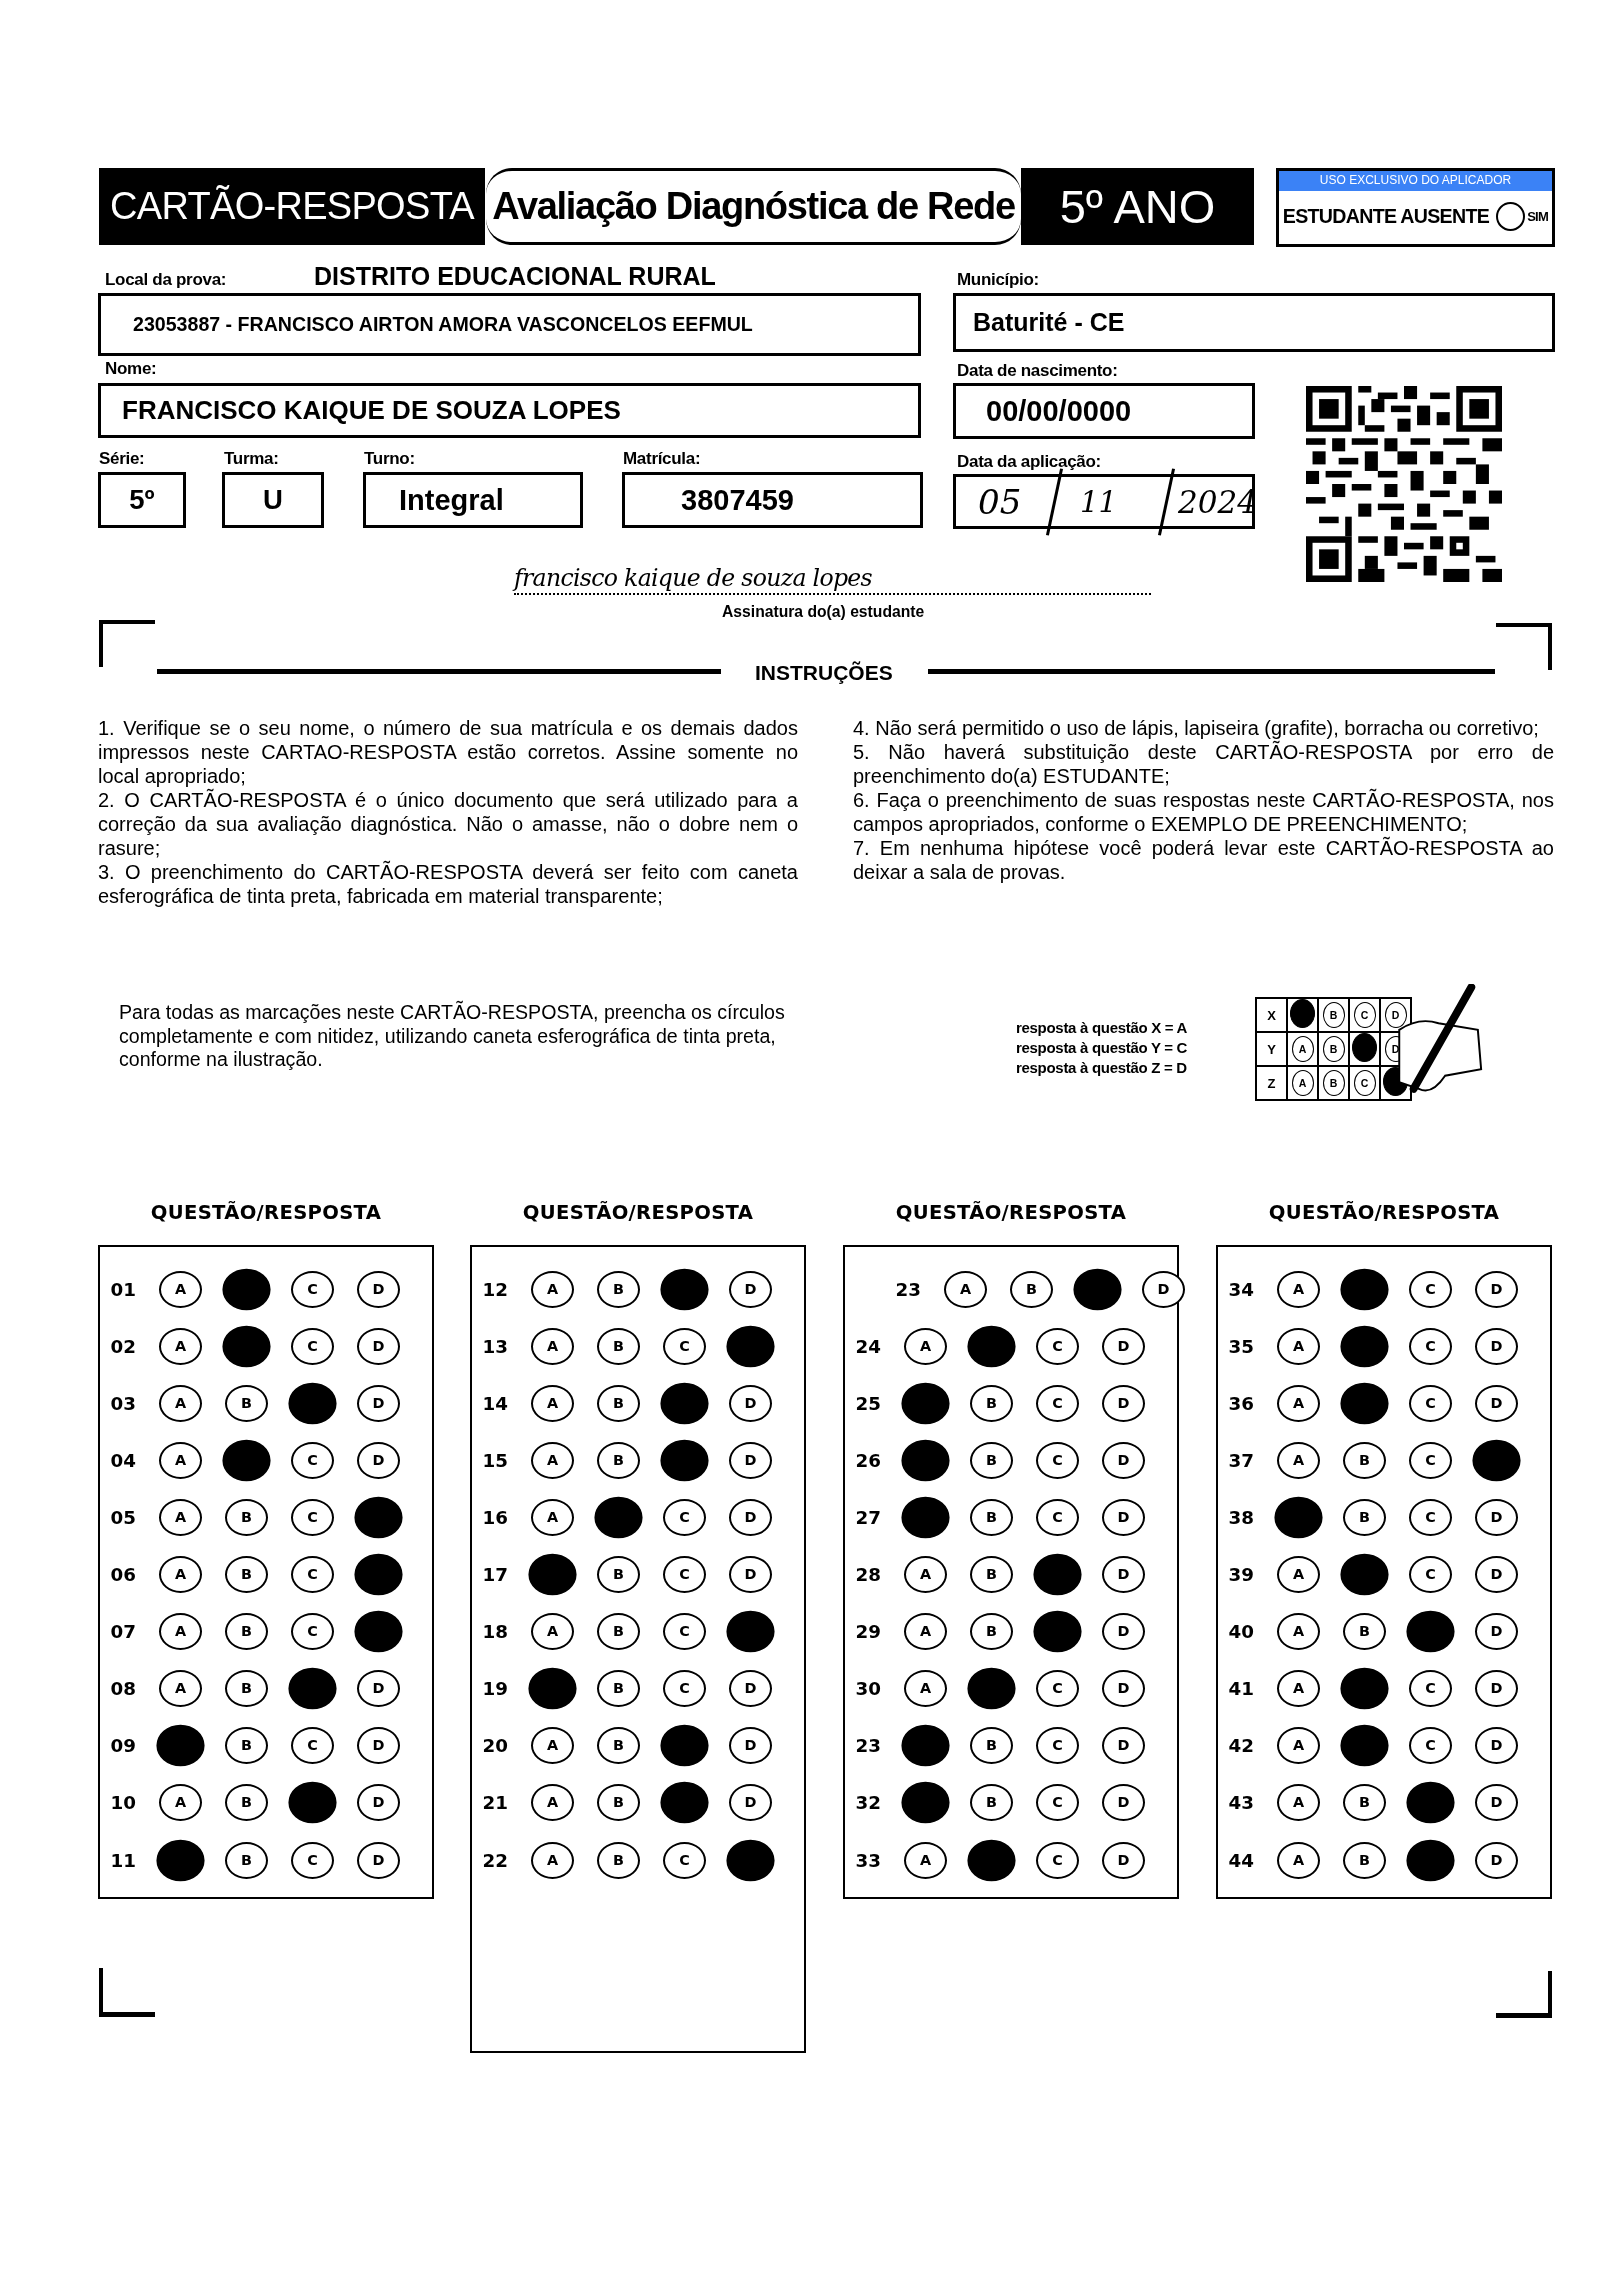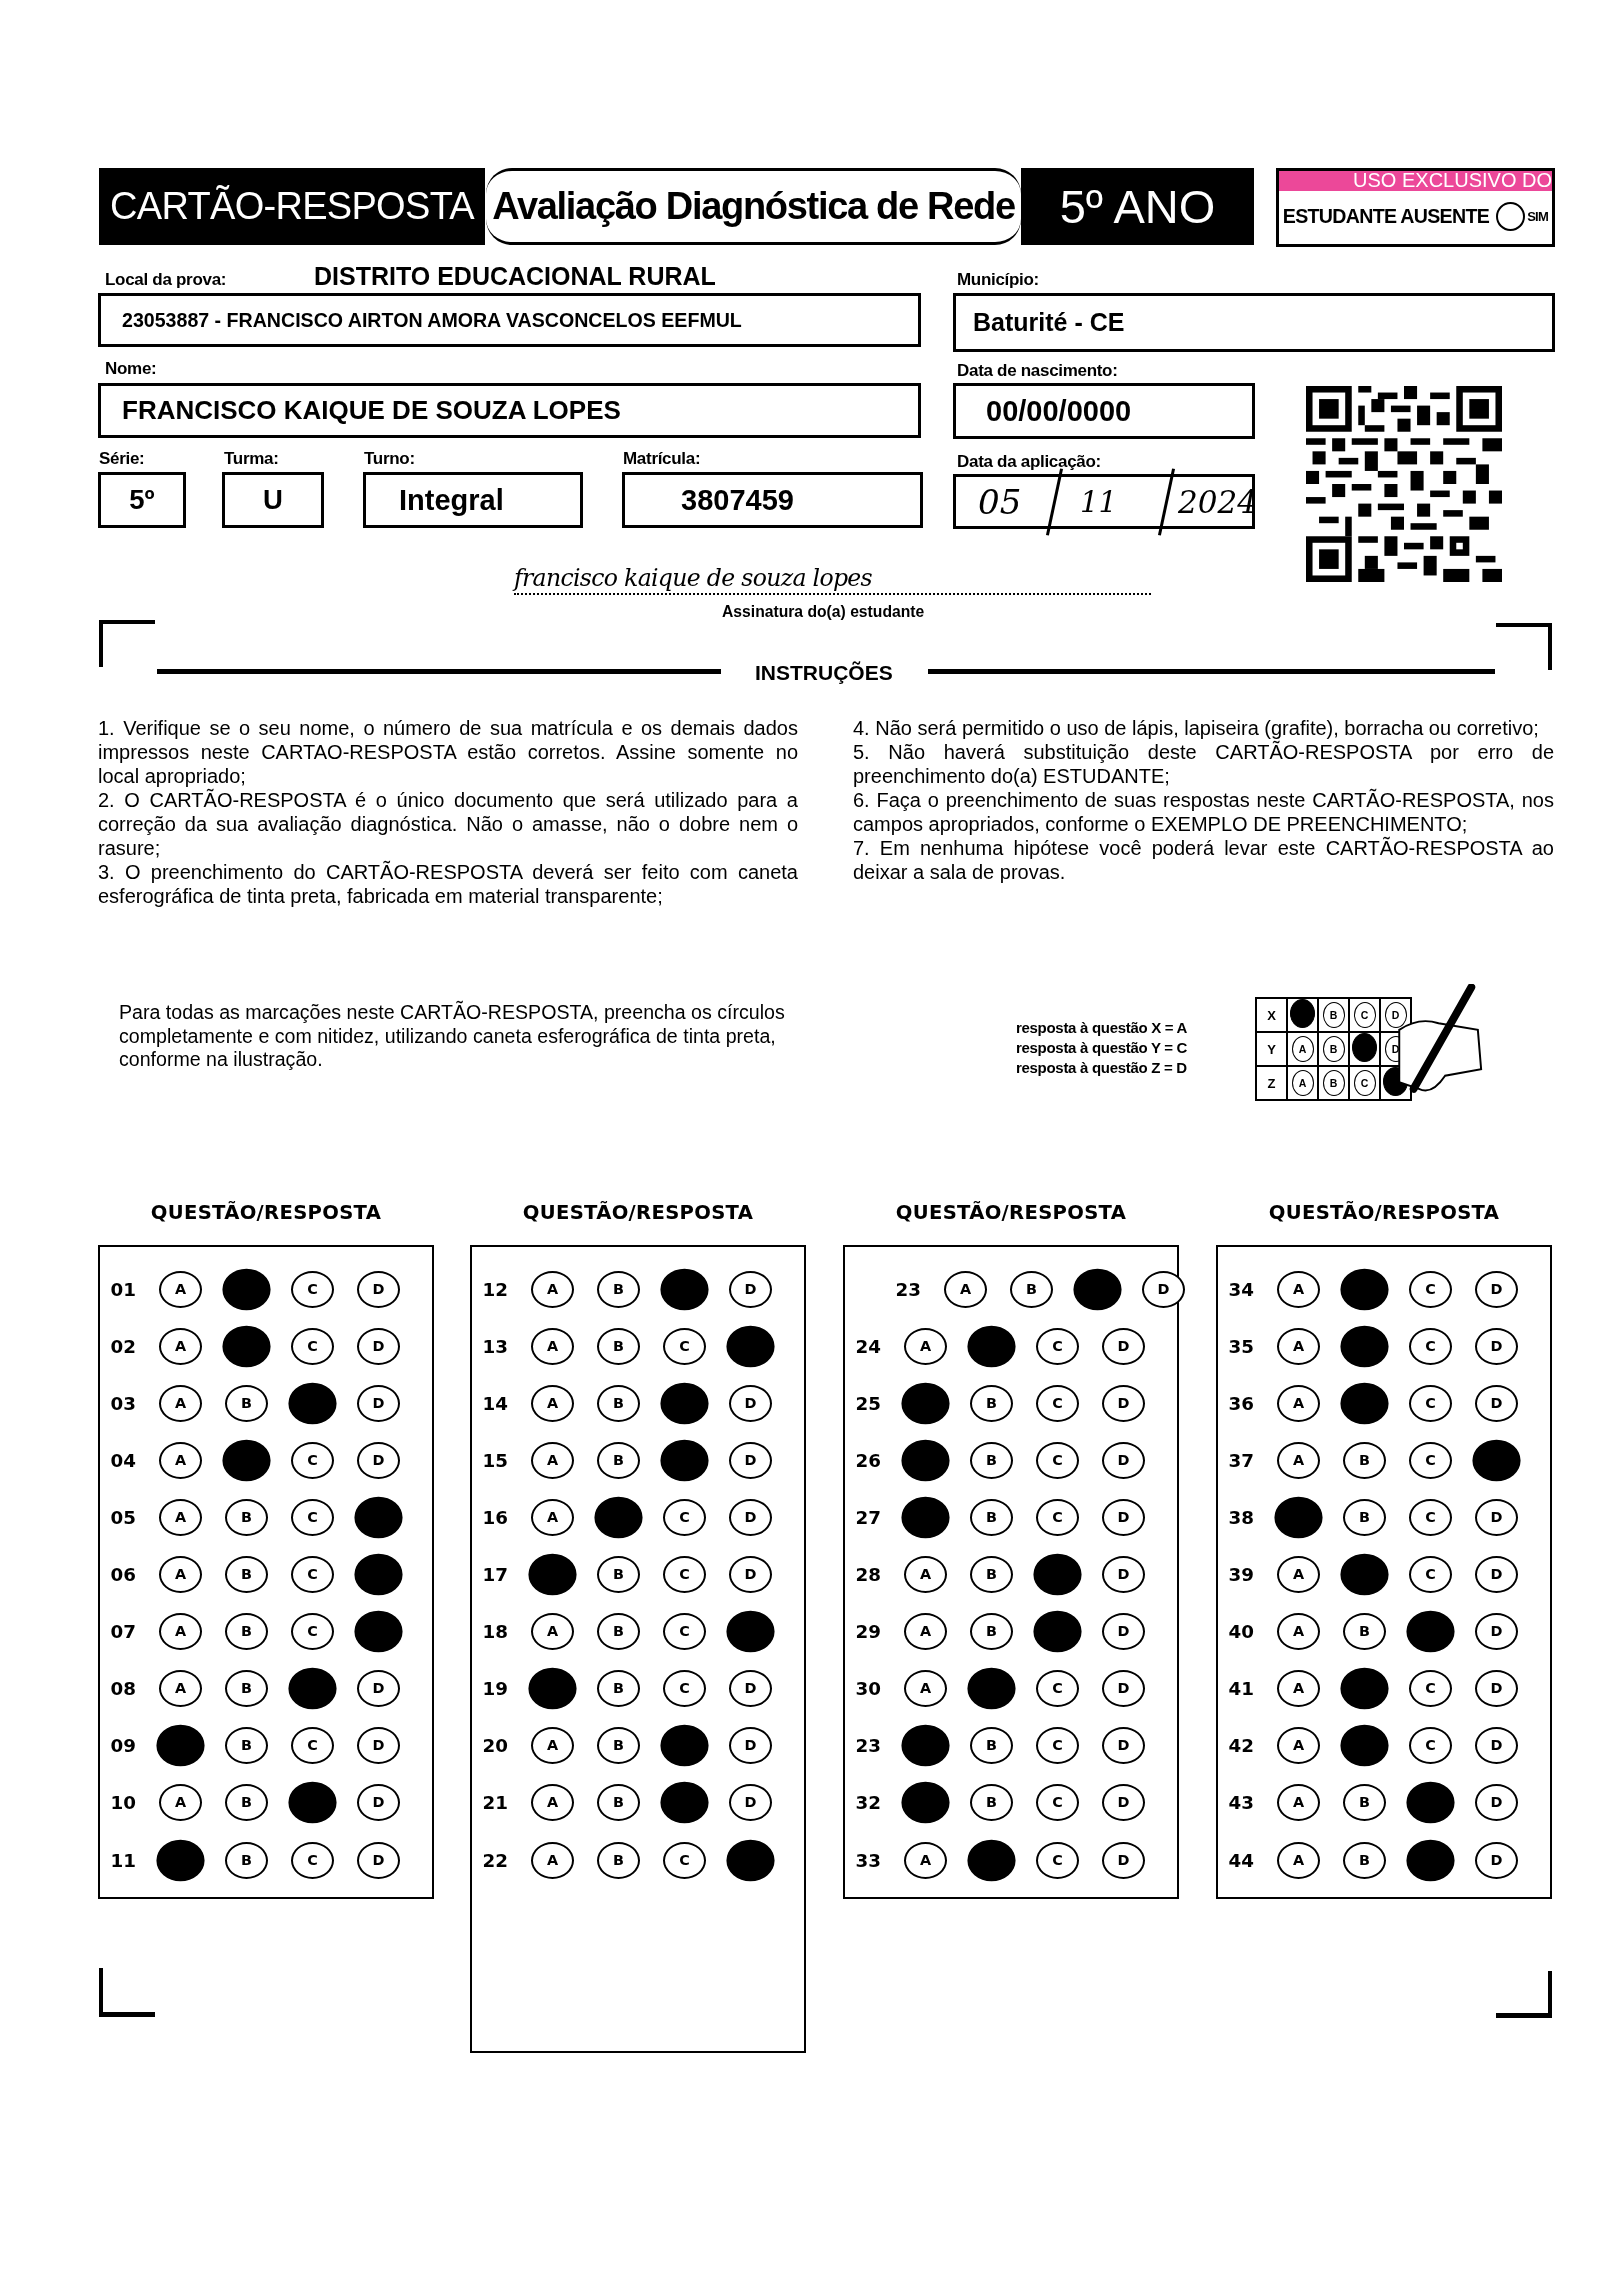--- a/index.html
+++ b/index.html
@@ -8,21 +8,21 @@
   .abs { position: absolute; }
 
   
   .hdr-black1 { left: 99px; top: 168px; width: 386px; height: 77px; background: #000; color: #fff;
     display: flex; align-items: center; justify-content: center; font-size: 38px; font-weight: normal; letter-spacing: -0.7px; }
   .hdr-white { left: 486px; top: 168px; width: 535px; height: 77px; border-top: 3.9px solid #000; border-bottom: 3.9px solid #000;
     display: flex; align-items: center; justify-content: center; font-size: 38px; font-weight: bold; letter-spacing: -1.3px; border-radius: 26px; }
   .hdr-black2 { left: 1021px; top: 168px; width: 233px; height: 77px; background: #000; color: #fff;
     display: flex; align-items: center; justify-content: center; font-size: 47px; font-weight: normal; }
   .absent { left: 1276px; top: 168px; width: 279px; height: 79px; border: 3.3px solid #000; }
-  .absent-top { height: 19.6px; background: #ec4899; color: #fff; font-size: 20px; text-align: right; line-height: 19.6px; }
+  .absent-top { height: 19.6px; background: #3b82f6; color: #fff; font-size: 12px; text-align: center; line-height: 19.6px; }
   .absent-row { display: flex; align-items: center; justify-content: center; height: 52px; font-size: 19.6px; font-weight: bold; letter-spacing: -0.7px; }
   .absent-circle { width: 29px; height: 29px; border: 2px solid #000; border-radius: 50%; margin: 0 2.6px 0 6.5px; }
   .absent-sim { font-size: 13px; font-weight: bold; }
 
   
   .lbl { font-size: 17px; font-weight: bold; letter-spacing: -0.3px; }
   .box { border: 3.3px solid #000; display: flex; align-items: center; font-weight: bold; }
 
   
   .corner { position: absolute; background: #000; }
@@ -57,21 +57,21 @@
   <div class="absent-top">USO EXCLUSIVO DO APLICADOR</div>
   <div class="absent-row">
     <span>ESTUDANTE AUSENTE</span>
     <span class="absent-circle"></span>
     <span class="absent-sim">SIM</span>
   </div>
 </div>
 
 <div class="abs lbl" style="left:105px; top:270px;">Local da prova:</div>
 <div class="abs" style="left:314px; top:262px; font-size:25px; font-weight:bold;">DISTRITO EDUCACIONAL RURAL</div>
-<div class="abs box" style="left:98px; top:293px; width:823px; height:54px; padding-left:21px; font-size:19.6px;">
+<div class="abs box" style="left:98px; top:293px; width:823px; height:63px; padding-left:32px; font-size:19.6px;">
   <span>23053887 - FRANCISCO AIRTON AMORA VASCONCELOS EEFMUL</span>
 </div>
 
 <div class="abs lbl" style="left:957px; top:270px;">Município:</div>
 <div class="abs box" style="left:953px; top:293px; width:602px; height:59px; padding-left:17px; font-size:25px;">
   <span>Baturité - CE</span>
 </div>
 
 <div class="abs lbl" style="left:105px; top:359px;">Nome:</div>
 <div class="abs box" style="left:98px; top:383px; width:823px; height:55px; padding-left:21px; font-size:26px;">

